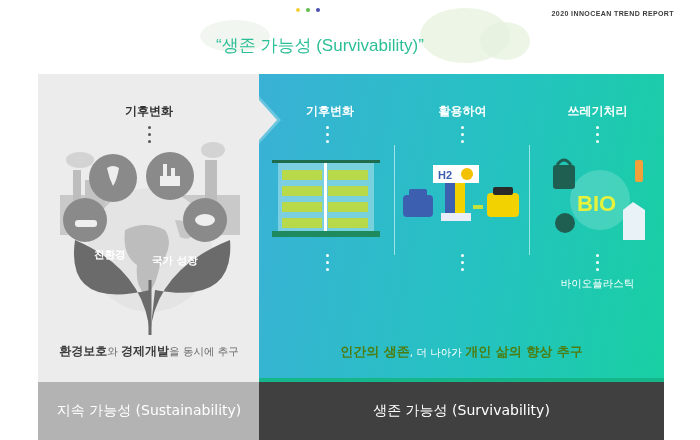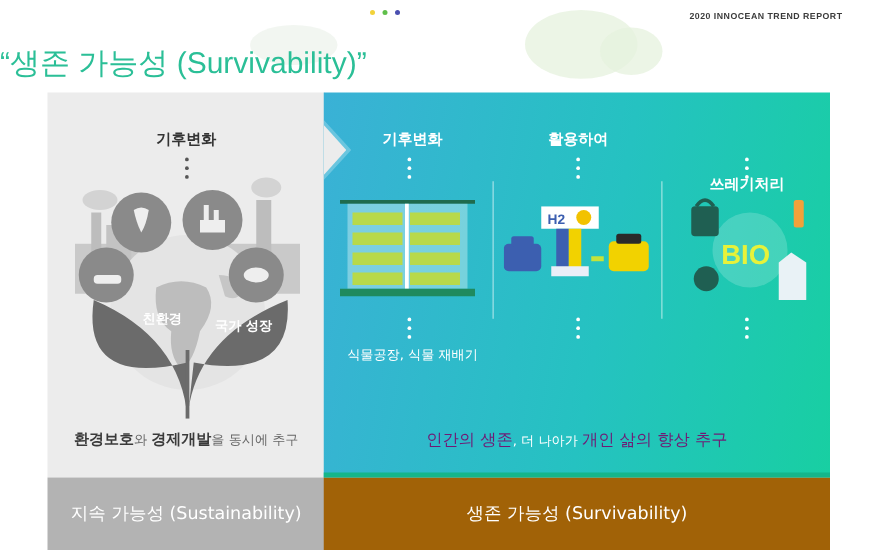--- a/index.html
+++ b/index.html
@@ -4,39 +4,39 @@
 <style>
   *{box-sizing:border-box;margin:0;padding:0;}
   html,body{width:700px;height:440px;overflow:hidden;background:#ffffff;font-family:"DejaVu Sans","Liberation Sans",sans-serif;}
   .page{position:relative;width:700px;height:440px;background:#fff;}
   .report{position:absolute;right:26px;top:10px;font-size:7px;letter-spacing:0.4px;color:#3a3a3a;font-family:"Liberation Sans",sans-serif;font-weight:bold;}
   .cloud{position:absolute;background:#e6f1dd;border-radius:50%;opacity:.75;}
   .cloud.l{background:#eef3ec;}
   .dots{position:absolute;left:296px;top:8px;width:30px;height:6px;}
   .dots span{position:absolute;top:0;width:4px;height:4px;border-radius:50%;}
   .subtitle{position:absolute;left:0;width:700px;top:14px;text-align:center;font-size:13px;font-weight:bold;color:#2b2b2b;}
-  .title{position:absolute;left:0;width:640px;top:34px;font-size:24px;color:#2bbf97;font-family:"Liberation Sans",sans-serif;}
+  .title{position:absolute;left:0;width:640px;top:34px;text-align:center;font-size:17px;color:#2bbf97;font-family:"Liberation Sans",sans-serif;}
   .left-panel{position:absolute;left:38px;top:74px;width:222px;height:308px;background:#ececec;}
   .right-panel{position:absolute;left:259px;top:74px;width:405px;height:308px;background:linear-gradient(100deg,#3ab1d6 0%,#25c2c1 55%,#18cfa2 100%);}
   .chevron{position:absolute;left:259px;top:100px;width:18px;height:40px;background:#ececec;clip-path:polygon(0 0,0 100%,100% 50%);}
   .chev-bg{position:absolute;left:259px;top:96px;width:22px;height:48px;background:rgba(255,255,255,.25);clip-path:polygon(0 0,0 100%,100% 50%);}
   .bottom-left{position:absolute;left:38px;top:382px;width:222px;height:58px;background:#b3b3b3;color:#fff;font-size:14px;display:flex;align-items:center;justify-content:center;}
-  .bottom-right{position:absolute;left:259px;top:382px;width:405px;height:58px;background:#a16207;color:#fff;font-size:14px;display:flex;align-items:center;justify-content:center;}
+  .bottom-right{position:absolute;left:259px;top:382px;width:405px;height:58px;background:#404040;color:#fff;font-size:14px;display:flex;align-items:center;justify-content:center;}
   .bottom-right:before{content:"";position:absolute;left:0;top:-4px;width:100%;height:4px;background:#15b68a;}
   .col-title{position:absolute;font-size:12px;font-weight:bold;text-align:center;}
   .vdots{position:absolute;width:3px;}
   .vdots i{display:block;width:3px;height:3px;border-radius:50%;margin-bottom:4px;}
   .col-cap{position:absolute;font-size:10.5px;text-align:center;color:#fff;}
   .divider{position:absolute;width:1px;background:rgba(255,255,255,.55);}
   .left-cap{position:absolute;left:38px;width:222px;top:343px;text-align:center;font-size:10.5px;color:#666;}
   .left-cap b{color:#3a3a3a;font-size:12px;}
   .msg1{position:absolute;left:259px;width:405px;top:327px;text-align:center;color:#fff;font-size:10.5px;font-weight:bold;}
   .msg2{position:absolute;left:259px;width:405px;top:343px;text-align:center;color:#fff;font-size:10.5px;}
-  .msg2 .hl{color:#701a75;font-size:13px;font-weight:normal;}
-  .leaf-label{position:absolute;color:#fff;font-size:10.5px;font-weight:bold;margin-left:20px;}
+  .msg2 .hl{color:#4d7c0f;font-size:13px;font-weight:bold;}
+  .leaf-label{position:absolute;color:#fff;font-size:10.5px;font-weight:bold;}
 </style>
 </head>
 <body>
 
 <div class="page">
 
   <div class="cloud l" style="left:200px;top:20px;width:70px;height:32px;"></div>
   <div class="cloud" style="left:420px;top:8px;width:90px;height:55px;"></div>
   <div class="cloud" style="left:480px;top:22px;width:50px;height:38px;"></div>
 
@@ -121,21 +121,20 @@
         <rect x="58" y="60" width="40" height="10"></rect>
     </g>
     <rect x="54" y="5" width="3" height="68" fill="#fff"></rect>
     <rect x="2" y="73" width="108" height="6" fill="#1f8a5e"></rect>
   </svg>
   <div class="vdots" style="left:326px;top:254px;">
       <i style="background:#fff"></i>
       <i style="background:#fff"></i>
       <i style="background:#fff"></i>
     </div>
-  <div class="col-cap" style="left:265px;width:130px;top:277px;">식물공장, 식물 재배기</div>
 
   <div class="col-title" style="left:396px;width:133px;top:103px;color:#fff;">활용하여</div>
   <div class="vdots" style="left:461px;top:126px;">
       <i style="background:#fff"></i>
       <i style="background:#fff"></i>
       <i style="background:#fff"></i>
     </div>
   <svg style="position:absolute;left:403px;top:165px;" width="120" height="60" viewBox="0 0 120 60">
     <rect x="30" y="0" width="46" height="18" fill="#fff"></rect>
     <text x="35" y="14" font-size="11" font-weight="bold" fill="#3c5fb0" font-family="Liberation Sans, sans-serif">H2</text>
@@ -148,40 +147,41 @@
     <rect x="84" y="28" width="32" height="24" rx="4" fill="#f2d200"></rect>
     <rect x="90" y="22" width="20" height="8" rx="2" fill="#2a2a2a"></rect>
     <rect x="70" y="40" width="10" height="4" fill="#c4e33a"></rect>
   </svg>
   <div class="vdots" style="left:461px;top:254px;">
       <i style="background:#fff"></i>
       <i style="background:#fff"></i>
       <i style="background:#fff"></i>
     </div>
 
-  <div class="col-title" style="left:531px;width:133px;top:103px;color:#fff;margin-top:36px;">쓰레기처리</div>
+  <div class="col-title" style="left:531px;width:133px;top:103px;color:#fff;">쓰레기처리</div>
   <div class="vdots" style="left:596px;top:126px;">
       <i style="background:#fff"></i>
       <i style="background:#fff"></i>
       <i style="background:#fff"></i>
     </div>
   <svg style="position:absolute;left:545px;top:155px;" width="110" height="90" viewBox="0 0 110 90">
     <circle cx="55" cy="45" r="30" fill="rgba(255,255,255,.18)"></circle>
     <rect x="8" y="10" width="22" height="24" rx="3" fill="#1f5f52"></rect>
     <path d="M12 10 q7 -10 14 0" stroke="#1f5f52" stroke-width="3" fill="none"></path>
     <rect x="90" y="5" width="8" height="22" rx="2" fill="#f2a13a"></rect>
     <path d="M78 85 l0 -30 l10 -8 l12 8 l0 30z" fill="#e9f2f6"></path>
     <circle cx="20" cy="68" r="10" fill="#1f5f52"></circle>
     <text x="32" y="56" font-size="22" font-weight="bold" fill="#e7f23a" font-family="Liberation Sans, sans-serif">BIO</text>
   </svg>
   <div class="vdots" style="left:596px;top:254px;">
       <i style="background:#fff"></i>
       <i style="background:#fff"></i>
       <i style="background:#fff"></i>
     </div>
+  <div class="col-cap" style="left:531px;width:133px;top:277px;">바이오플라스틱</div>
 
   <div class="msg2">
     <span class="hl">인간의 생존</span><span>, 더 나아가 </span><span class="hl">개인 삶의 향상 추구</span>
   </div>
 
   <div class="bottom-left">지속 가능성 (Sustainability)</div>
   <div class="bottom-right">생존 가능성 (Survivability)</div>
 
 </div>
 

